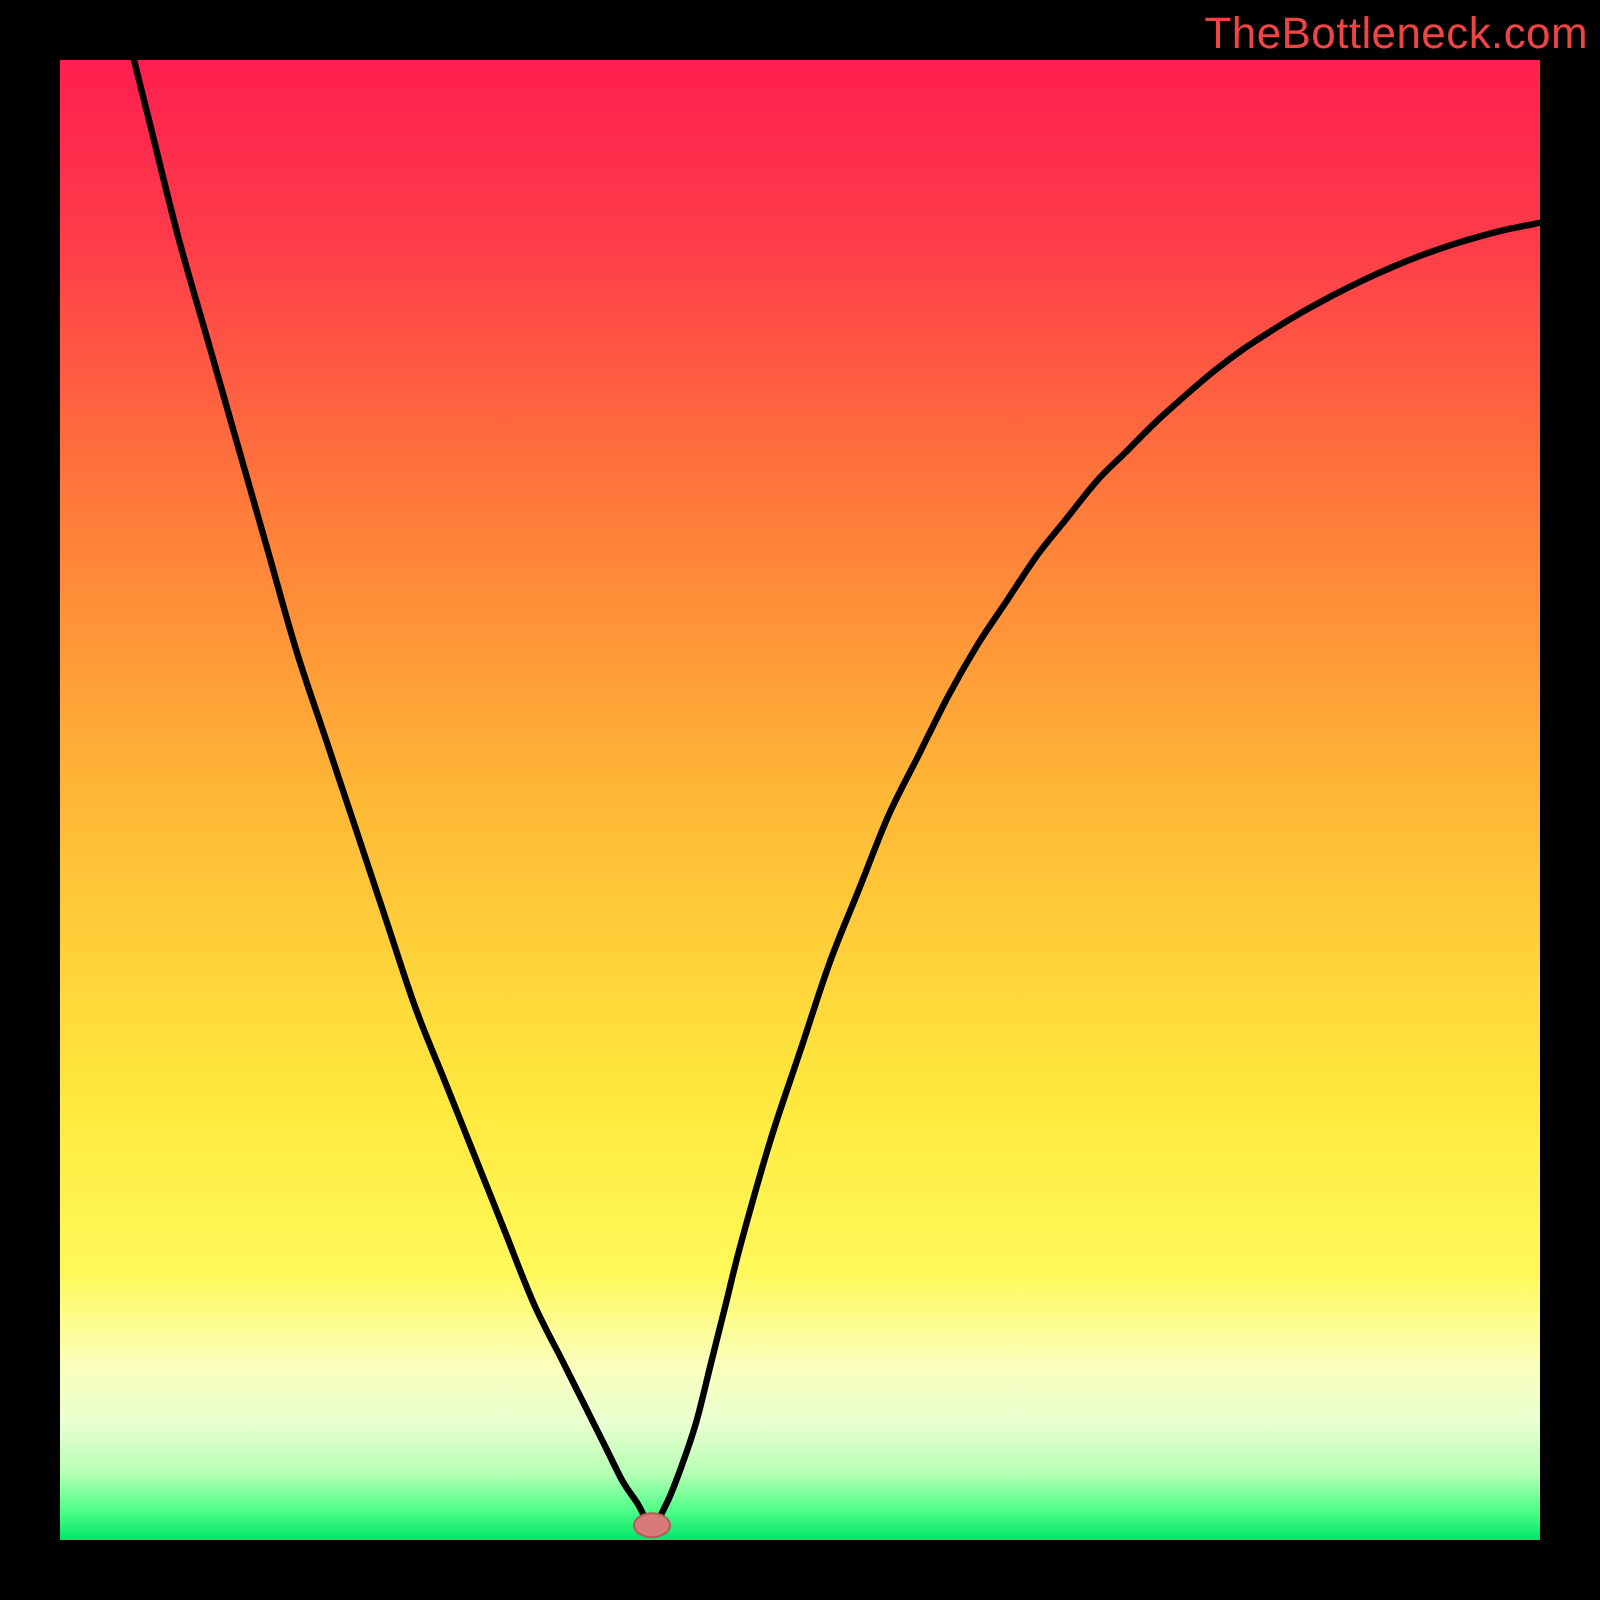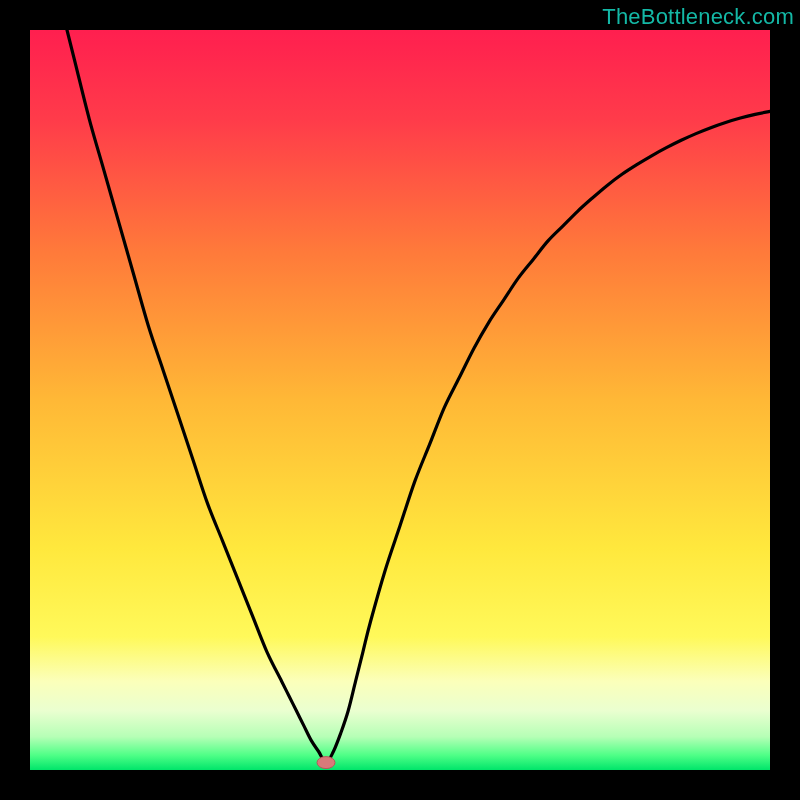--- a/index.html
+++ b/index.html
@@ -24,21 +24,21 @@
     left: 30px;
     top: 30px;
     width: 740px;
     height: 740px;
     box-sizing: border-box;
   }
   .watermark {
     position: absolute;
     top: 4px;
     right: 6px;
-    color: #14b8a6;
+    color: #ef4444;
     font-size: 22px;
     font-weight: 500;
     letter-spacing: 0.2px;
     user-select: none;
   }
   svg {
     display: block;
   }
 </style>
 </head>

